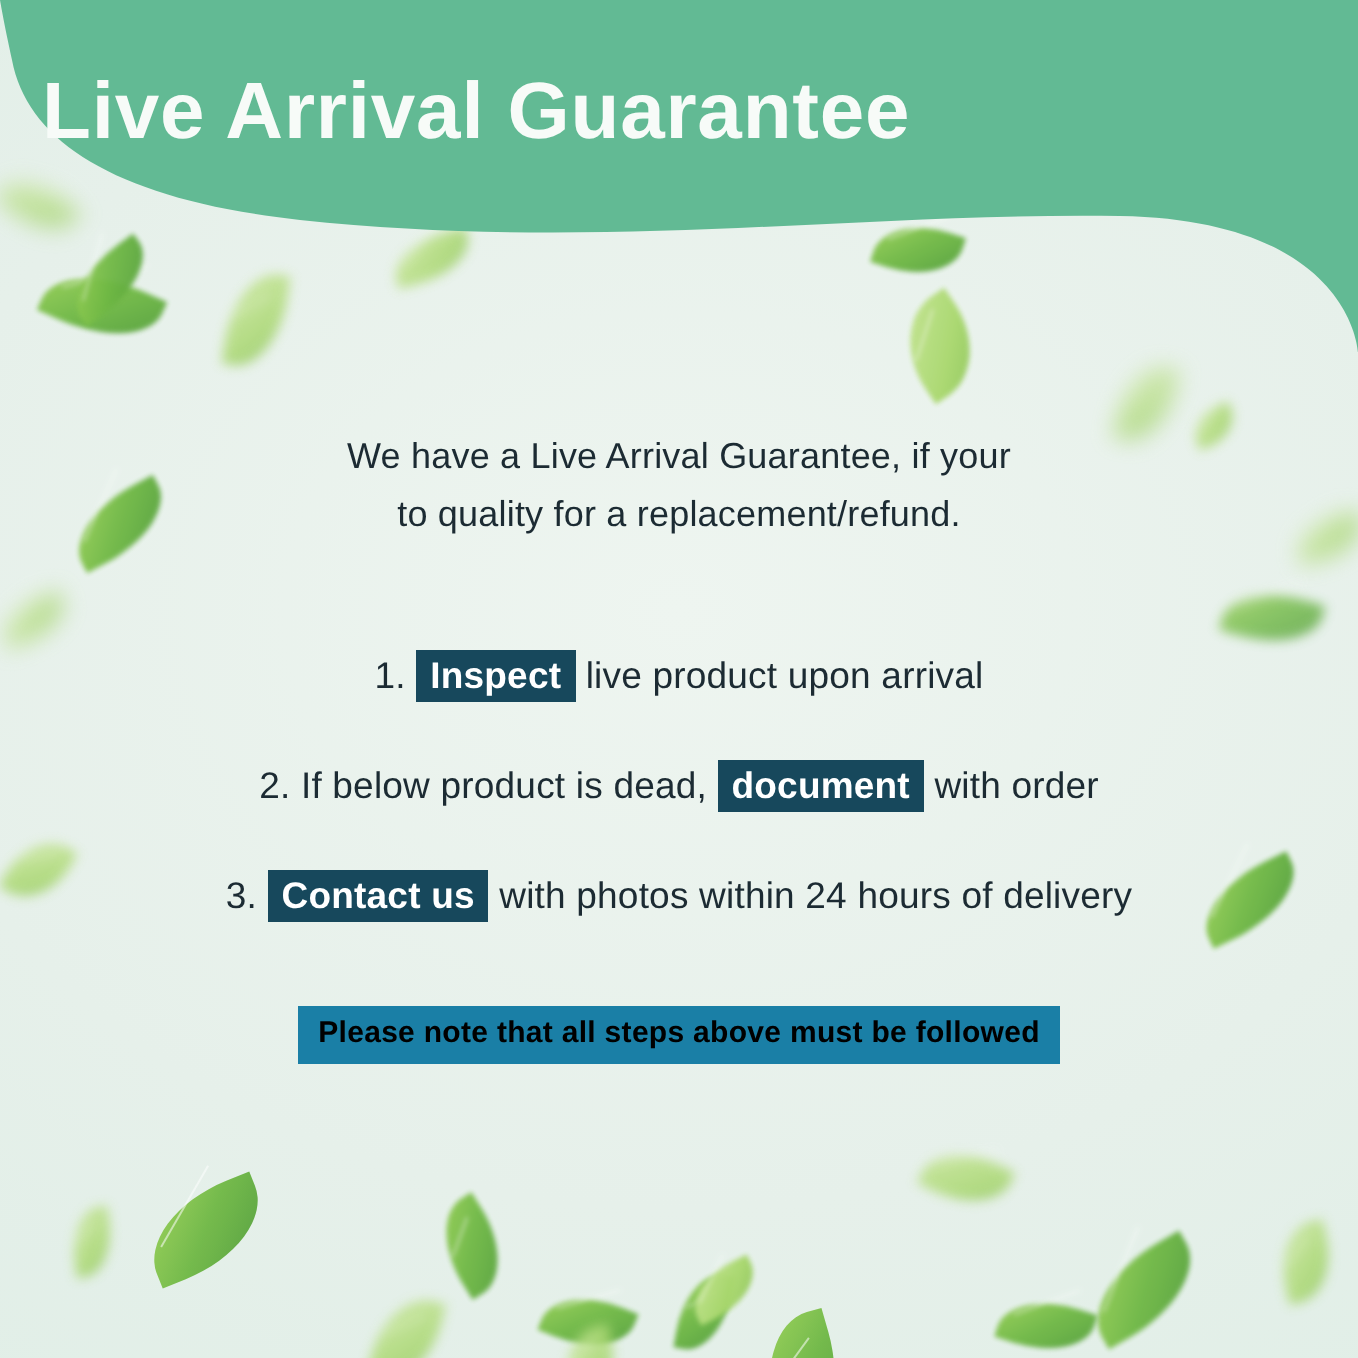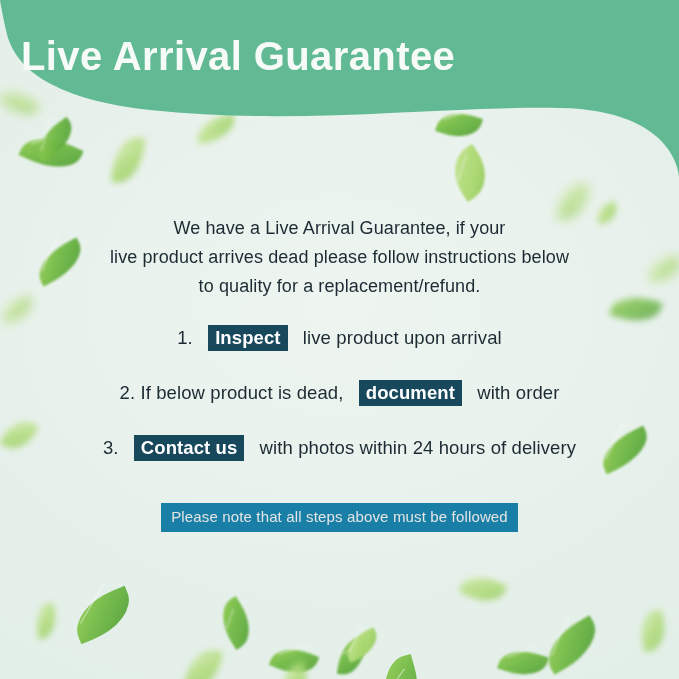--- a/index.html
+++ b/index.html
@@ -111,37 +111,37 @@
     line-height: 31px;
     letter-spacing: .1px;
     white-space: nowrap;
     margin-bottom: 24px;
   }
   .hl {
     background: #17485c;
     color: #ffffff;
     font-weight: bold;
     padding: 2px 7px 3px 7px;
-    margin: 0 10px;
+    margin: 0 0;
   }
 
   
   .notice {
     position: absolute;
     top: 503px;
     left: 0;
     width: 679px;
     text-align: center;
   }
   .notice-line {
     display: inline-block;
     background: #1a7fa6;
-    color: #e5e5e5;
+    color: #000000;
     font-size: 15px;
-    font-weight: normal;
+    font-weight: bold;
     letter-spacing: .15px;
     line-height: 20px;
     padding: 4px 10px 5px 10px;
   }
   .notice-gap { height: 6px; }
 </style>
 </head>
 <body>
 
 <div id="poster">
@@ -189,21 +189,20 @@
                C 430,106 300,126 150,110
                C 60,100 14,72 6,30
                C 2,12 0,0 0,0 Z" fill="#62ba94"></path>
     </svg>
   </div>
 
   <div class="title">Live Arrival Guarantee</div>
 
   <div class="intro">
     <div>We have a Live Arrival Guarantee, if your</div>
-    <div>live product arrives dead please follow instructions below</div>
     <div>to quality for a replacement/refund.</div>
   </div>
 
   <div class="steps">
 
     <div class="step">
       <span>1.</span>
       <span class="hl">Inspect</span>
       <span>live product upon arrival</span>
     </div>

